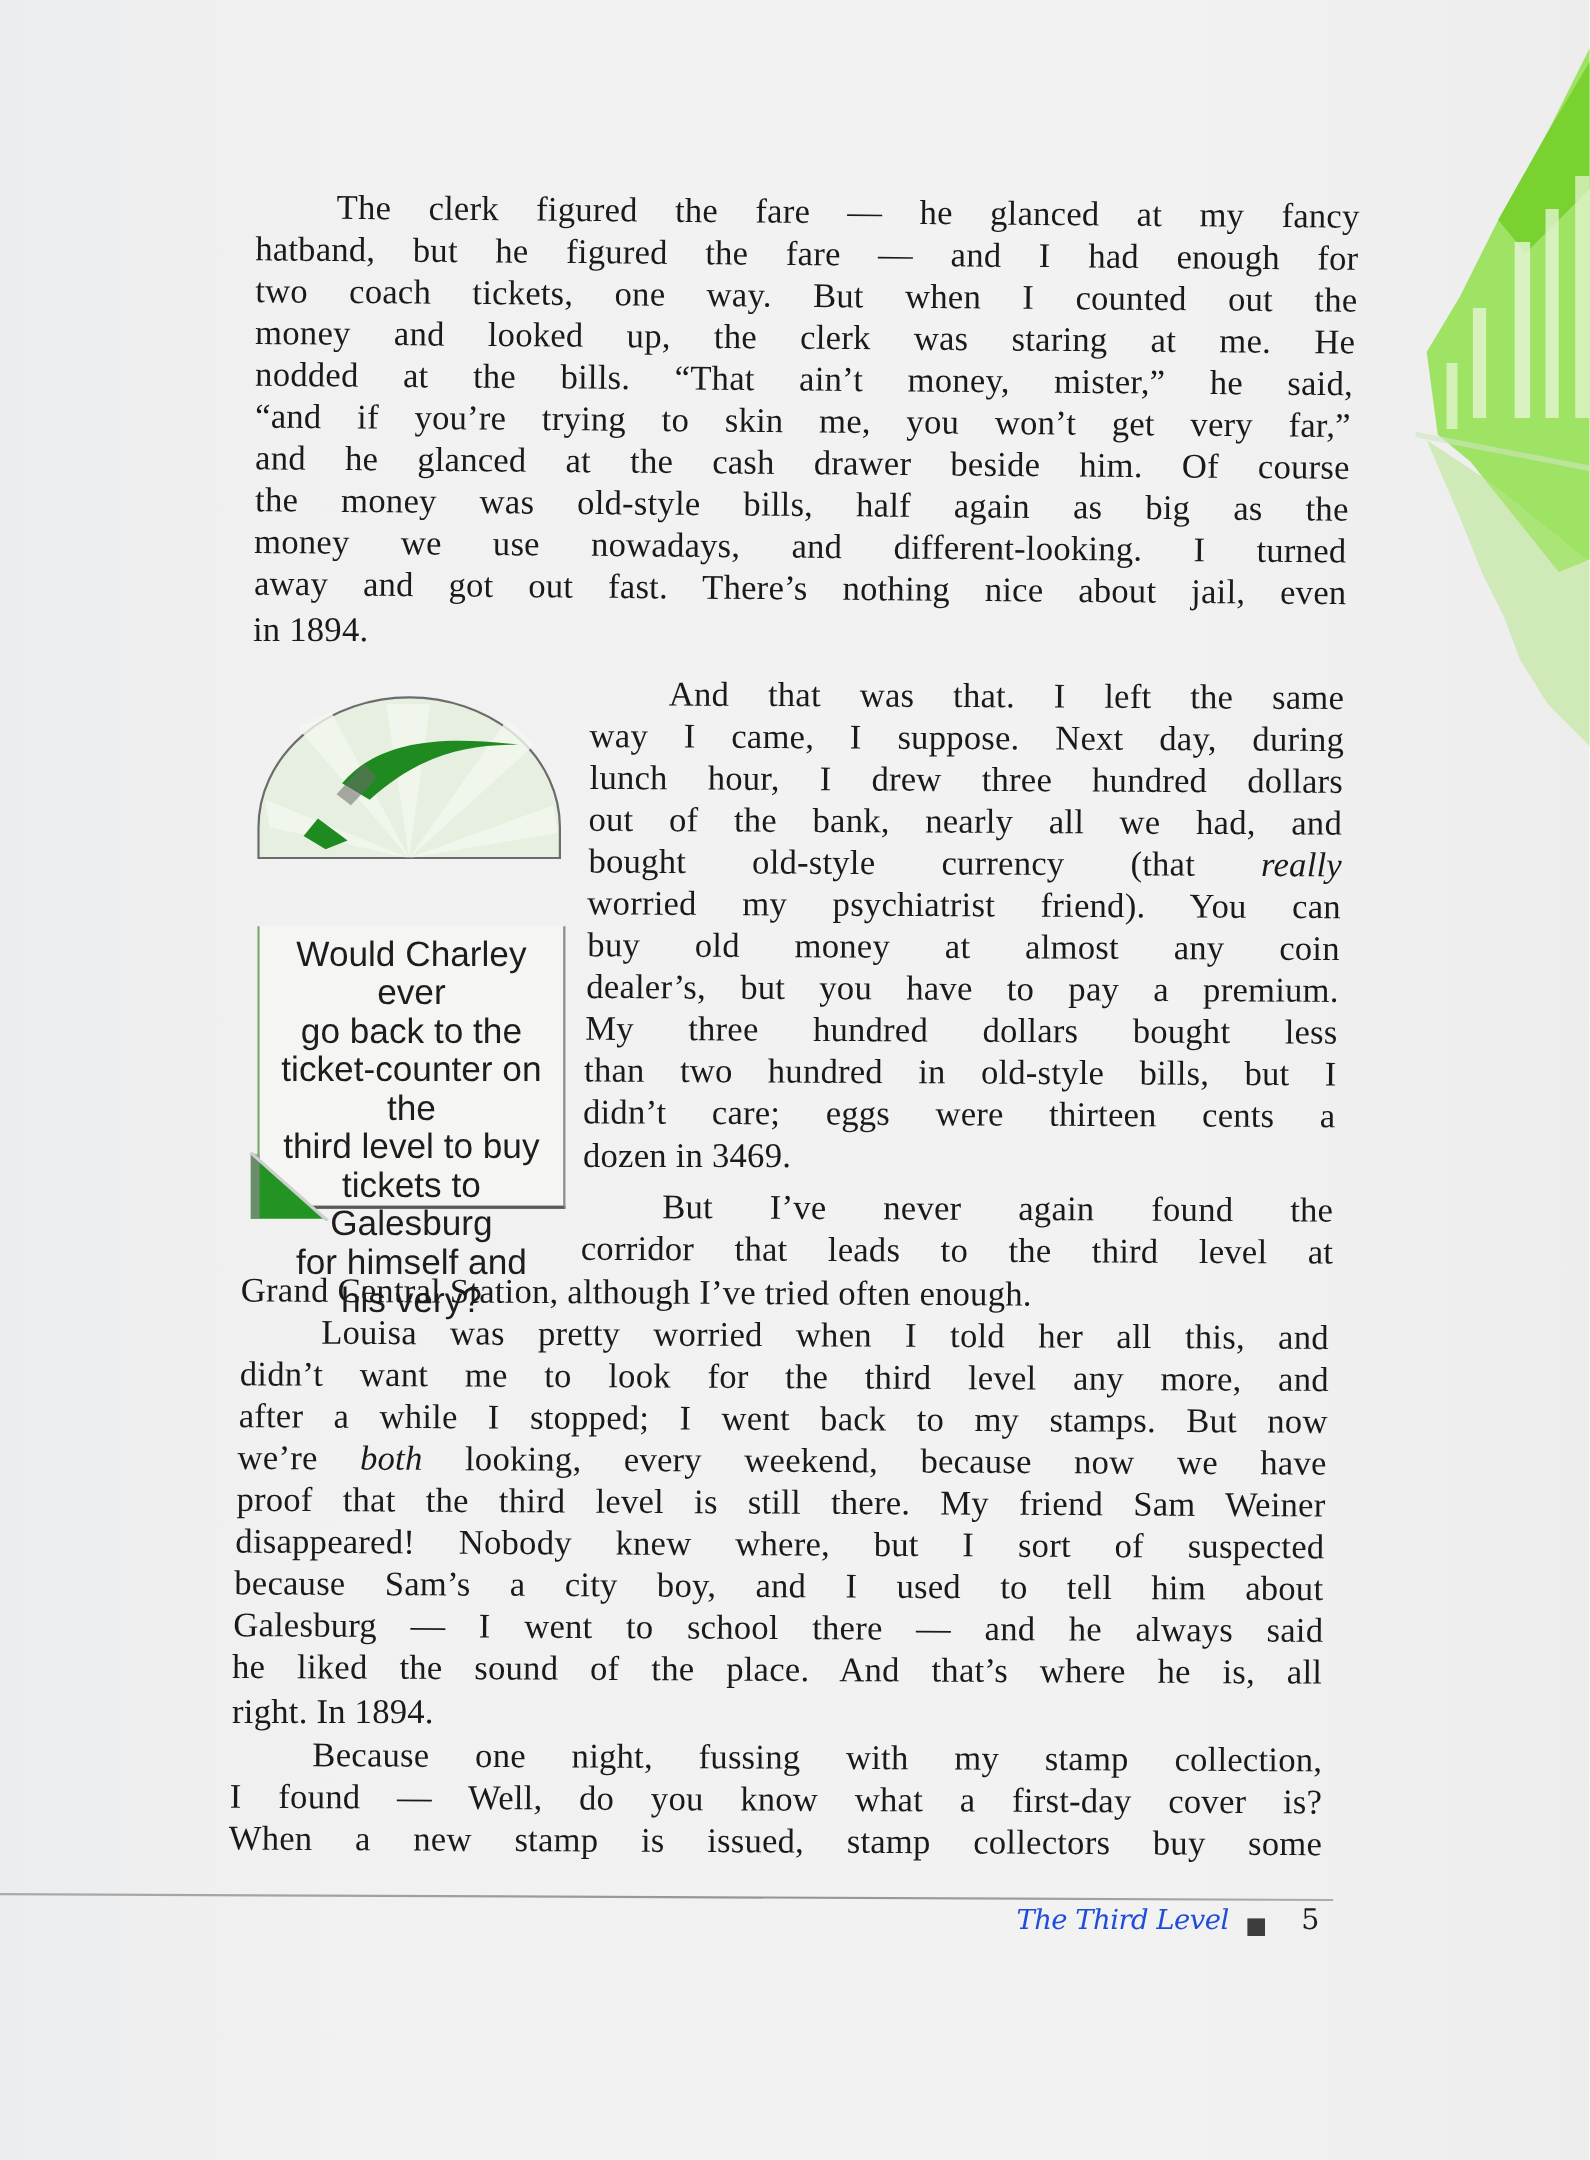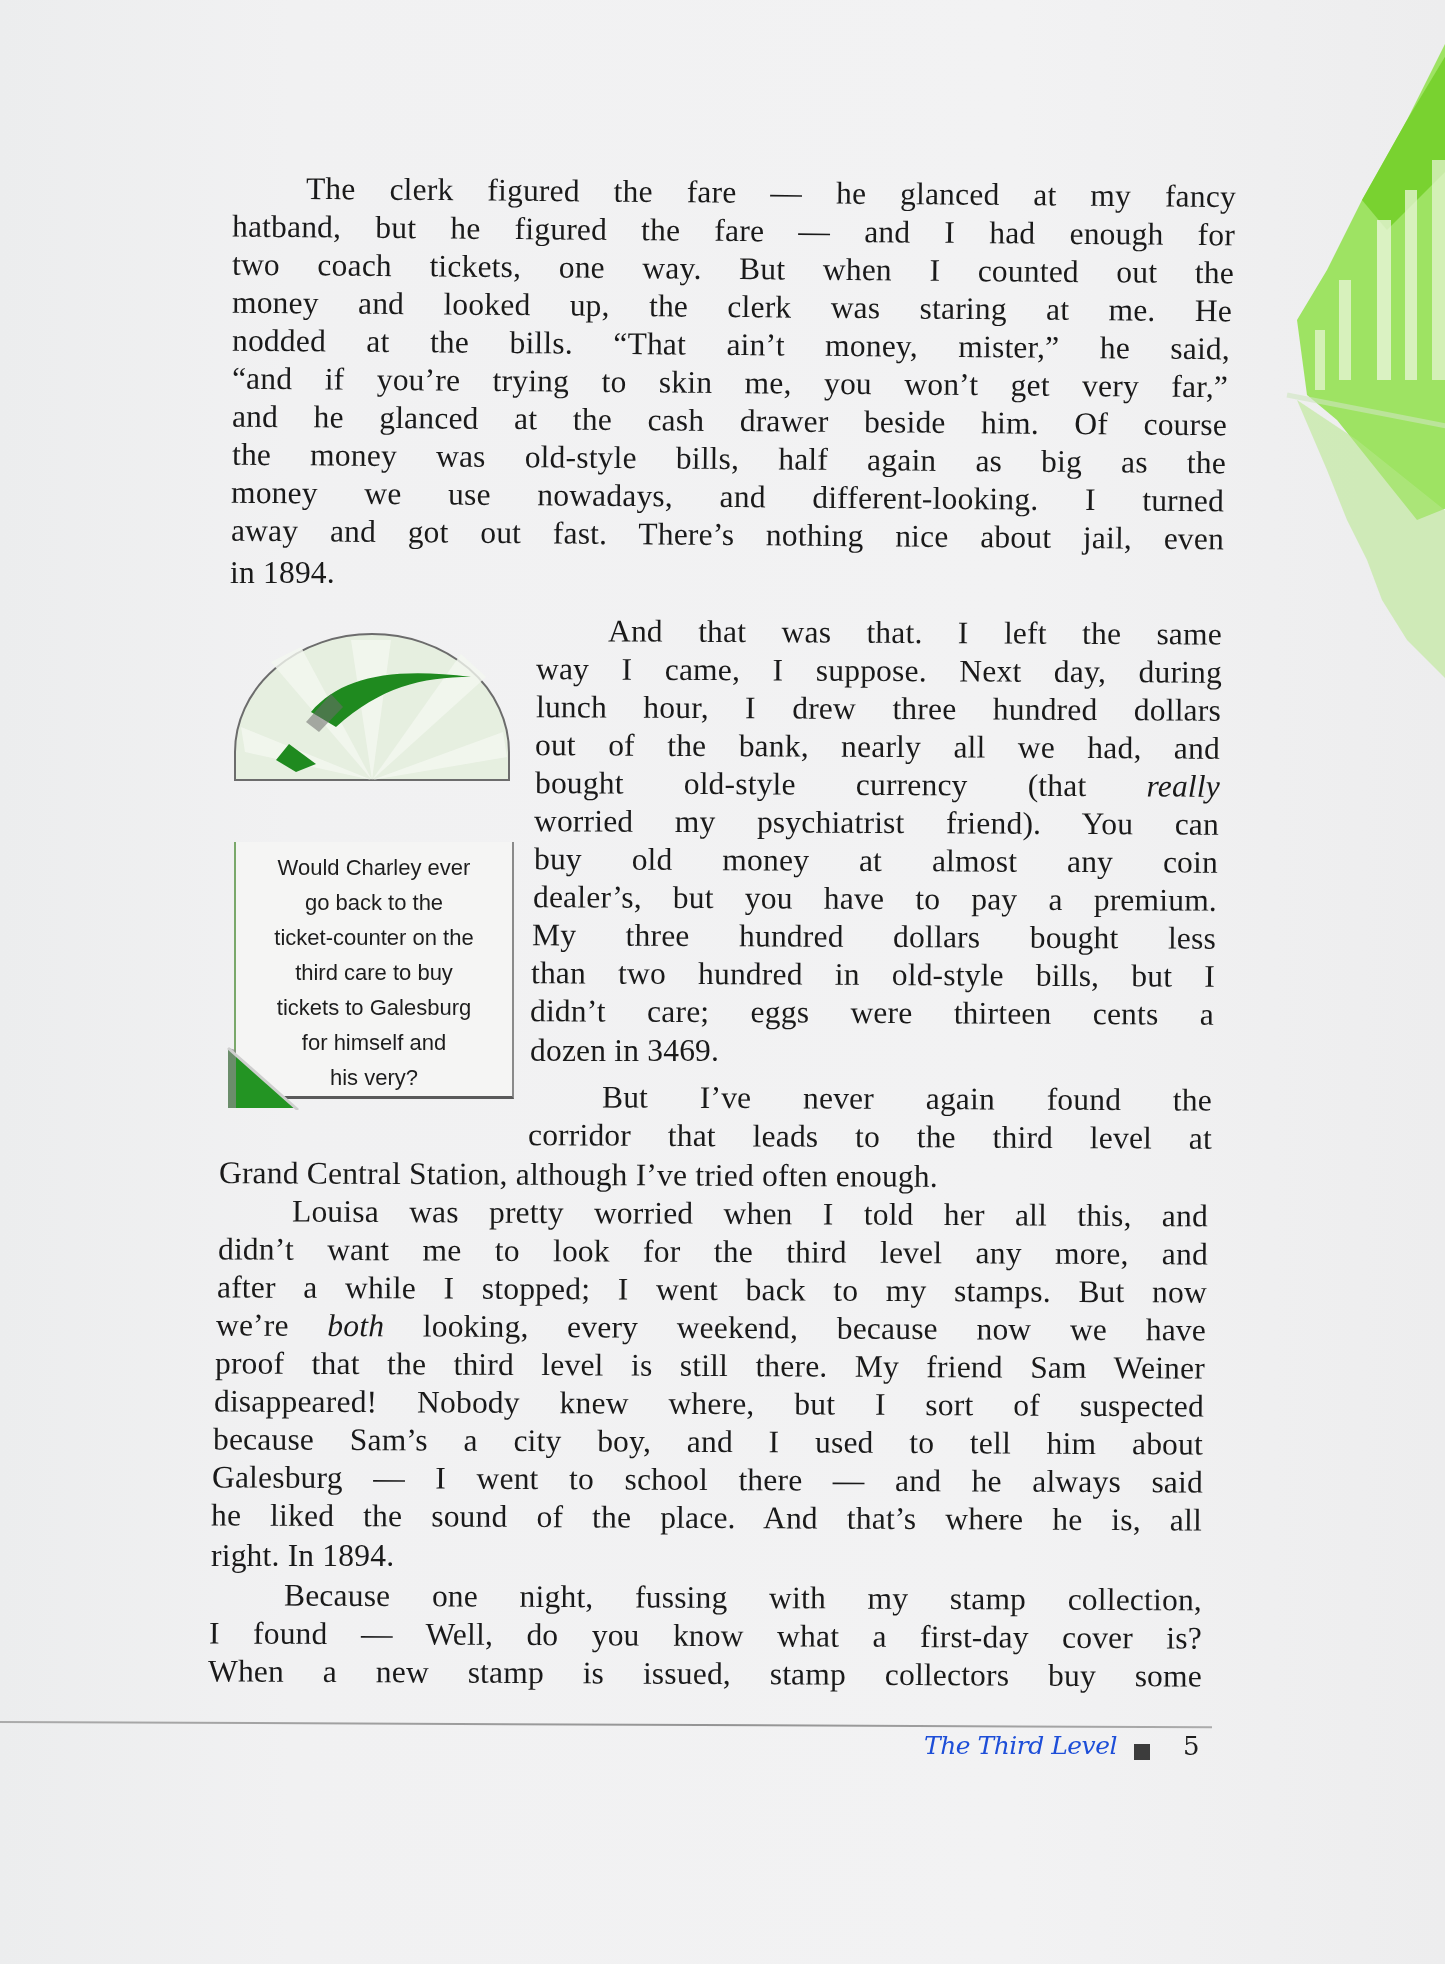--- a/index.html
+++ b/index.html
@@ -40,21 +40,21 @@
     transform: scaleX(0.9);
   }
   .sidebar .body-box {
     position: absolute; left: 8px; top: 210px; width: 276px; height: 254px;
     border-left: 2px solid #7aa86a; border-right: 2px solid #8a8a8a;
     border-bottom: 3px solid #5a5a5a; background: #f5f5f4;
   }
   .sidebar .question {
     position: absolute; left: 0; top: 8px; width: 276px; text-align: center;
     font-family: "Liberation Sans", "DejaVu Sans", sans-serif;
-    font-size: 22px; line-height: 35px; color: #1d1d1d;
+    font-size: 32px; line-height: 35px; color: #1d1d1d;
   }
   .sidebar .corner { position: absolute; left: 0; top: 408px; width: 80px; height: 70px; }
 
   .rule {
     position: absolute; left: 0; top: 1721px; width: 1212px; height: 2px;
     background: linear-gradient(90deg, #9a9a9a, #7c7c7c 60%, #9a9a9a);
     opacity: 0.8; transform: rotate(0.25deg); transform-origin: left;
   }
   .footer-title {
     position: absolute; left: 924px; top: 1731px;
@@ -110,21 +110,21 @@
       <path d="M141,148 L272,100 L276,125 Z" fill="#f4f8f0" opacity="0.8"></path>
       <path d="M80,80 C110,45 160,35 240,45 C190,45 150,55 105,95 Z" fill="#1f8a1f"></path>
       <path d="M75,90 L100,62 L112,75 L88,100 Z" fill="#6b6b6b" opacity="0.55"></path>
       <path d="M45,128 L58,112 L85,132 L65,140 Z" fill="#1f8a1f"></path>
     </svg>
     <div class="body-box">
       <div class="question">
         <div>Would Charley ever</div>
         <div>go back to the</div>
         <div>ticket-counter on the</div>
-        <div>third care to buy</div>
+        <div>third level to buy</div>
         <div>tickets to Galesburg</div>
         <div>for himself and</div>
         <div>his very?</div>
       </div>
     </div>
     <svg class="corner" viewBox="0 0 80 70">
       <path d="M2,8 L2,68 L70,68 Z" fill="#239423"></path>
       <path d="M2,8 L10,10 L10,68 L2,68 Z" fill="#8a8a8a" opacity="0.7"></path>
       <path d="M2,8 L72,70" stroke="#cfcfcf" stroke-width="3"></path>
     </svg>

